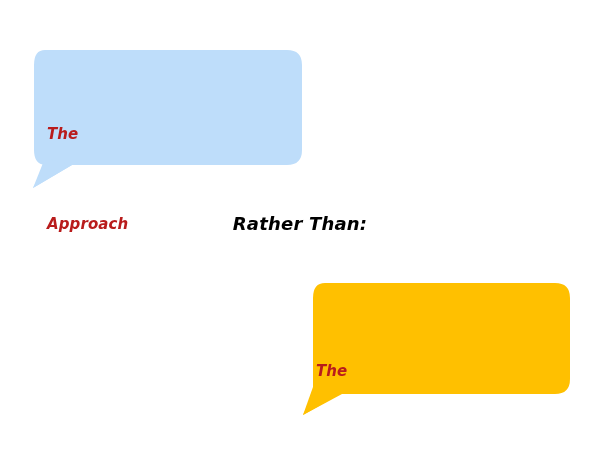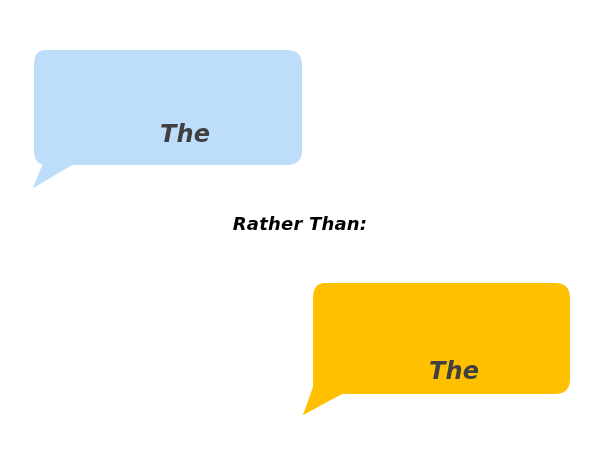--- a/index.html
+++ b/index.html
@@ -28,25 +28,25 @@
     position: absolute;
     left: 0;
     top: 0;
     display: block;
   }
   .bubble-text {
     position: absolute;
     left: 0;
     top: 0;
     width: 100%;
-    text-align: center;
+    text-align: left;
     font-weight: bold;
     font-style: italic;
-    color: #404040;
-    font-size: 24px;
+    color: #b91c1c;
+    font-size: 15px;
     line-height: 30px;
     letter-spacing: 0.1px;
     white-space: pre;
     pointer-events: none;
   }
 
   
   #bubble-valuable {
     left: 30px;
     top: 46px;
@@ -106,20 +106,21 @@
                L 15 119
                Q 15 119 15 119
                L 15 119
                Q 4 118 4 104
                L 4 19
                Q 4 4 15 4 Z" fill="#BEDDFA"></path>
       <path d="M 15 112 L 42 119 L 3 142 Z" fill="#BEDDFA"></path>
     </svg>
     <div class="bubble-text">
       <span class="bubble-line">The</span>
+      <span class="bubble-line">Approach</span>
     </div>
   </div>
 
   <div id="rather-than">Rather Than:</div>
 
   <div id="bubble-vanity" class="bubble-wrap">
     <svg class="bubble-svg" width="276" height="142" viewBox="0 0 276 142">
       <path d="M 27 4
                L 257 4
                Q 272 4 272 19

